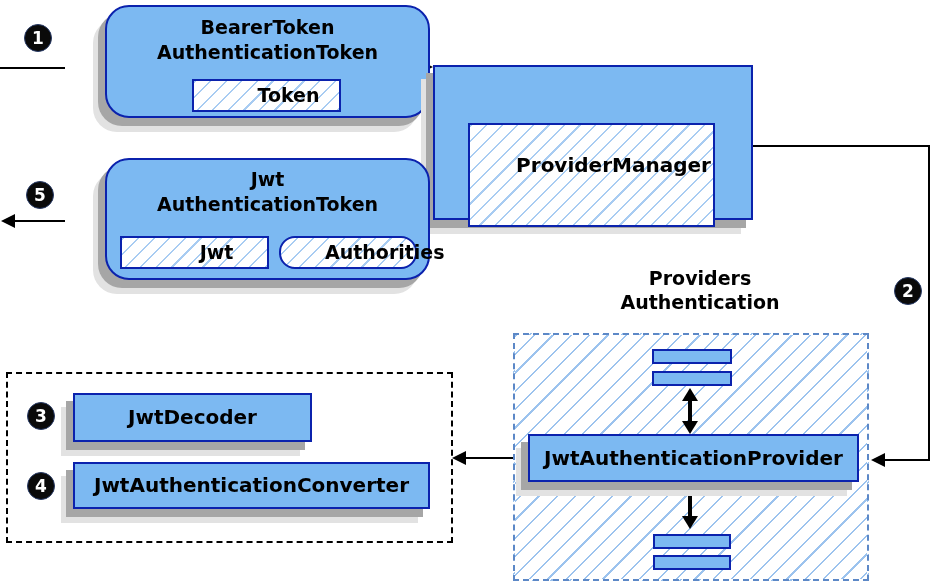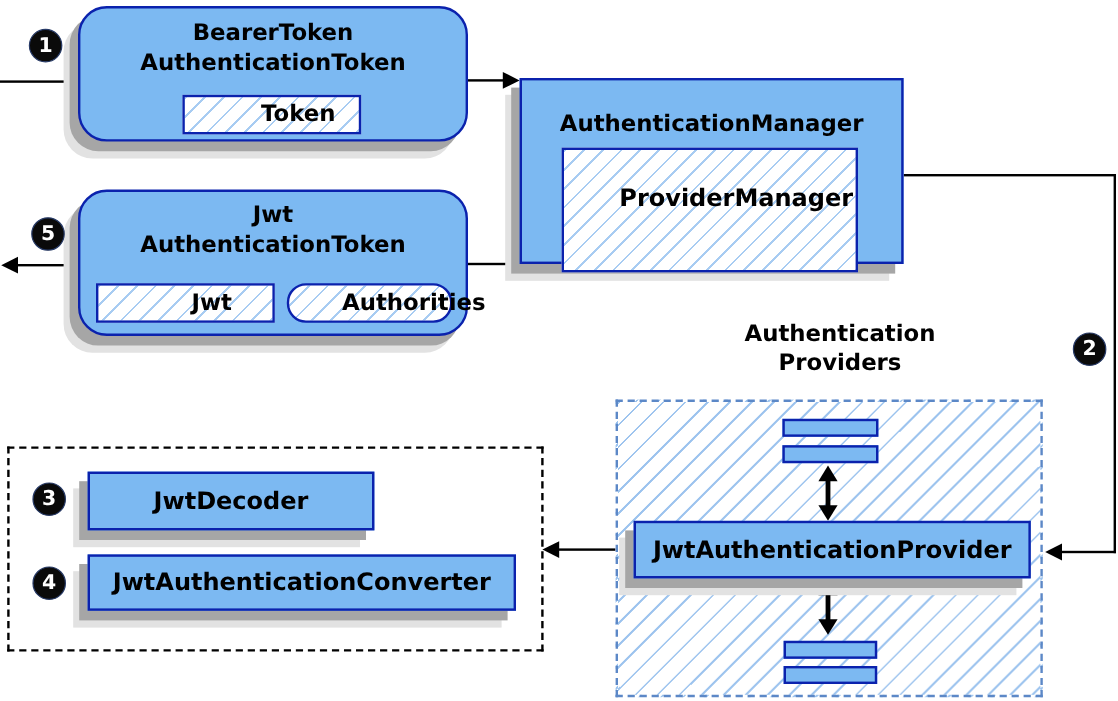--- a/index.html
+++ b/index.html
@@ -14,21 +14,21 @@
   .node{
     position:absolute;
     background:#7cb9f2;
     border:2px solid #0b22ad;
     box-sizing:border-box;
     color:#000;
     font-weight:bold;
     text-align:center;
     box-shadow:-7px 8px 0 0 #a6a6a6,-12px 14px 0 0 #e2e2e2;
   }
-  .rounded{border-radius:24px;}
+  .rounded{border-radius:24px;margin-left:40px;}
   .node-title{font-size:19px;line-height:25px;}
   .hatch{
     background-color:#ffffff;
     background-image:repeating-linear-gradient(135deg,#a8ccf2 0,#a8ccf2 1.6px,transparent 1.6px,transparent 11px);
   }
   .field{
     position:absolute;
     border:2px solid #0b22ad;
     box-sizing:border-box;
     font-weight:bold;
@@ -120,22 +120,22 @@
 
   <div class="hline" style="left:753px;top:145px;width:177px;"></div>
   <div class="vline" style="left:928px;top:145px;height:316px;"></div>
   <div class="hline" style="left:884px;top:459px;width:46px;"></div>
   <div class="tri tri-left" style="left:871px;top:453px;"></div>
 
   <div class="hline" style="left:465px;top:457px;width:48px;"></div>
   <div class="tri tri-left" style="left:452px;top:451px;"></div>
 
   <div id="providers-label">
+    <div>Providers</div>
     <div>Authentication</div>
-    <div>Providers</div>
   </div>
 
   <div class="providers-box"></div>
 
   <div class="bar" style="left:652px;top:349px;width:80px;height:15px;"></div>
   <div class="bar" style="left:652px;top:371px;width:80px;height:15px;"></div>
 
   <div class="bar" style="left:653px;top:534px;width:78px;height:15px;"></div>
   <div class="bar" style="left:653px;top:555px;width:78px;height:15px;"></div>
 
@@ -150,21 +150,20 @@
     <span class="tri tri-down"></span>
   </div>
 
   <div id="bearer-box" class="node rounded">
     <div class="node-title">BearerToken</div>
     <div class="node-title">AuthenticationToken</div>
     <div id="bearer-token-field" class="field hatch">Token</div>
   </div>
 
   <div id="authmgr-box" class="node">
-    <div class="node-title">AuthenticationManager</div>
     <div id="provider-manager-field" class="field hatch">ProviderManager</div>
   </div>
 
   <div id="jwt-box" class="node rounded">
     <div class="node-title">Jwt</div>
     <div class="node-title">AuthenticationToken</div>
     <div id="jwt-field" class="field hatch">Jwt</div>
     <div id="authorities-field" class="field hatch">Authorities</div>
   </div>
 

